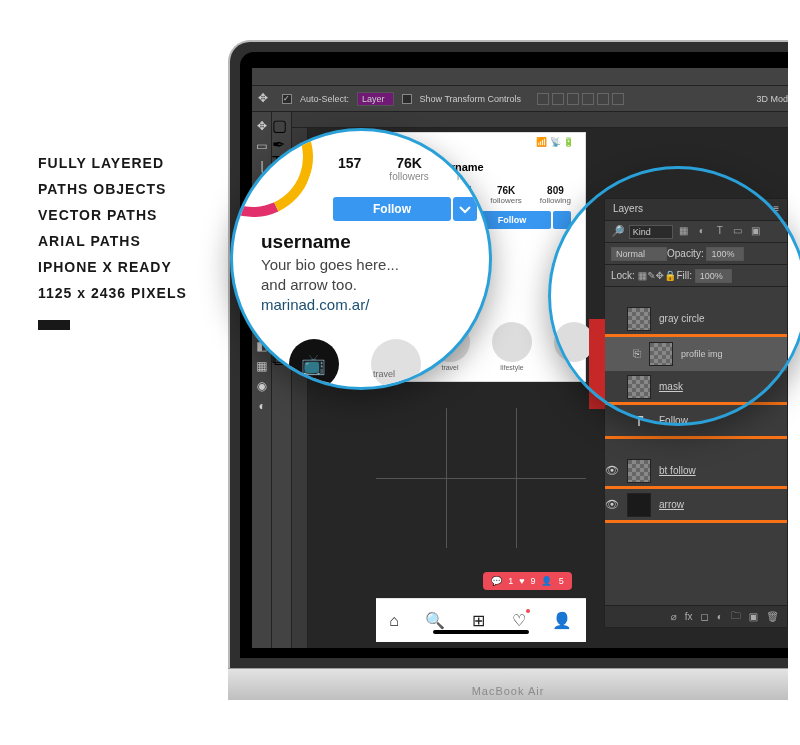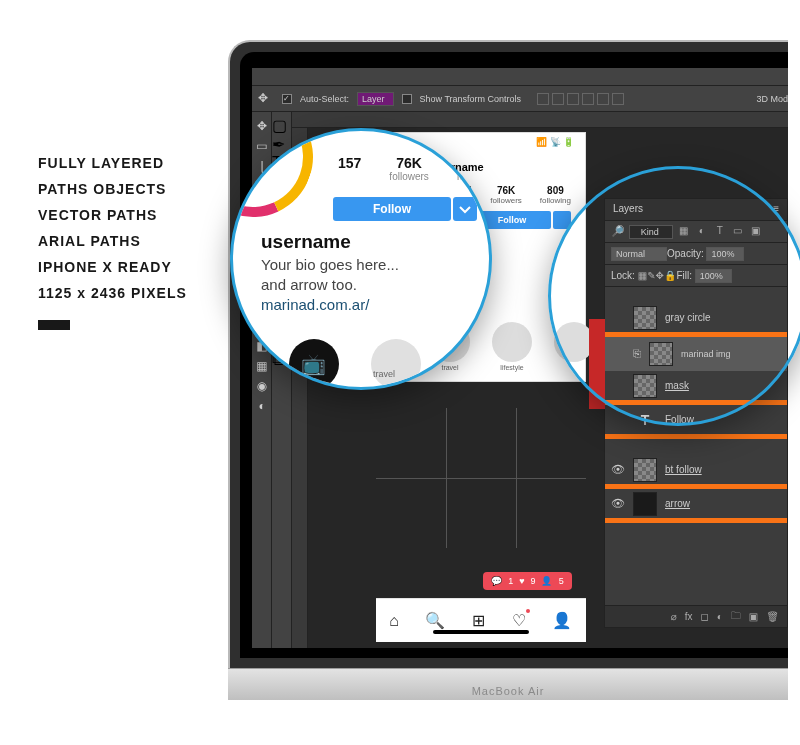--- a/index.html
+++ b/index.html
@@ -65,25 +65,25 @@
   .z1bio{position:absolute;left:28px;top:124px;font-size:15px;color:#444;line-height:20px}
   .z1link{color:#1b4f72}
   .z1bub{position:absolute;bottom:-2px;display:flex;gap:32px;left:56px}
   .z1bub .c{width:50px;height:50px;border-radius:50%;background:#e0e0e0}
   .z1bub .c.dark{background:#111;display:flex;align-items:center;justify-content:center;color:#fff;font-size:20px}
   .z1lab{position:absolute;bottom:8px;font-size:9px;color:#666}
   
   .layers{position:absolute;right:0;top:70px;width:184px;height:430px;background:#3c3c3c;border:1px solid #222;font-size:10px;color:#ccc}
   .ltab{height:22px;background:#323232;padding:4px 8px;border-bottom:1px solid #222;display:flex;justify-content:space-between}
   .lrow1{height:22px;display:flex;align-items:center;gap:4px;padding:0 6px;border-bottom:1px solid #222}
-  .lkind{flex:0 0 44px;background:#2a2a2a;border:1px solid #555;font-size:9px;padding:1px 11px}
+  .lkind{flex:0 0 44px;background:#2a2a2a;border:1px solid #555;font-size:9px;padding:1px 3px}
   .licn{width:14px;height:14px;color:#aaa;font-size:10px;text-align:center}
   .lrow2{height:22px;display:flex;align-items:center;padding:0 6px;border-bottom:1px solid #222;}
   .llist{position:relative}
-  .litem{height:34px;display:flex;align-items:center;padding-left:6px;border-bottom:5px solid #f97316}
+  .litem{height:34px;display:flex;align-items:center;border-bottom:3px solid #f97316}
   .eye{width:14px;height:14px;margin-right:8px;font-size:11px;color:#ccc}
   .thumb{width:24px;height:24px;background:repeating-conic-gradient(#888 0 25%,#666 0 50%) 0 0/8px 8px;margin-right:8px;border:1px solid #222}
   .thumb.dark{background:#1a1a1a}
   .layers .sel{background:#5a5a5a}
   .litem.sel{background:#5a5a5a;border:none;padding:0 0 0 6px;height:34px}
   .lfoot{position:absolute;bottom:0;left:0;right:0;height:22px;background:#323232;border-top:1px solid #222;display:flex;justify-content:flex-end;gap:8px;align-items:center;padding-right:8px;color:#aaa;font-size:10px}
   .redstrip{position:absolute;left:-16px;top:120px;width:16px;height:90px;background:#c62828}
   
   .zoom2{position:absolute;left:548px;top:166px;width:260px;height:260px;border-radius:50%;border:3px solid #2aa0d8;pointer-events:none;box-shadow:0 10px 30px rgba(0,0,0,.35)}
   .ul{text-decoration:underline}
@@ -257,21 +257,21 @@
           <div style="height:16px"></div>
           <div class="litem">
             <span class="eye"></span>
             <span class="thumb"></span>
             <span>gray circle</span>
           </div>
           <div class="litem sel">
             <span class="eye"></span>
             <span style="width:12px;font-size:10px;margin-right:4px">⎘</span>
             <span class="thumb"></span>
-            <span>marinad img</span>
+            <span>profile img</span>
           </div>
           <div class="litem">
             <span class="eye"></span>
             <span class="thumb"></span>
             <span class="ul">mask</span>
           </div>
           <div class="litem">
             <span class="eye"></span>
             <span style="width:24px;text-align:center;font-weight:bold;font-size:14px;margin-right:8px">T</span>
             <span>Follow</span>

